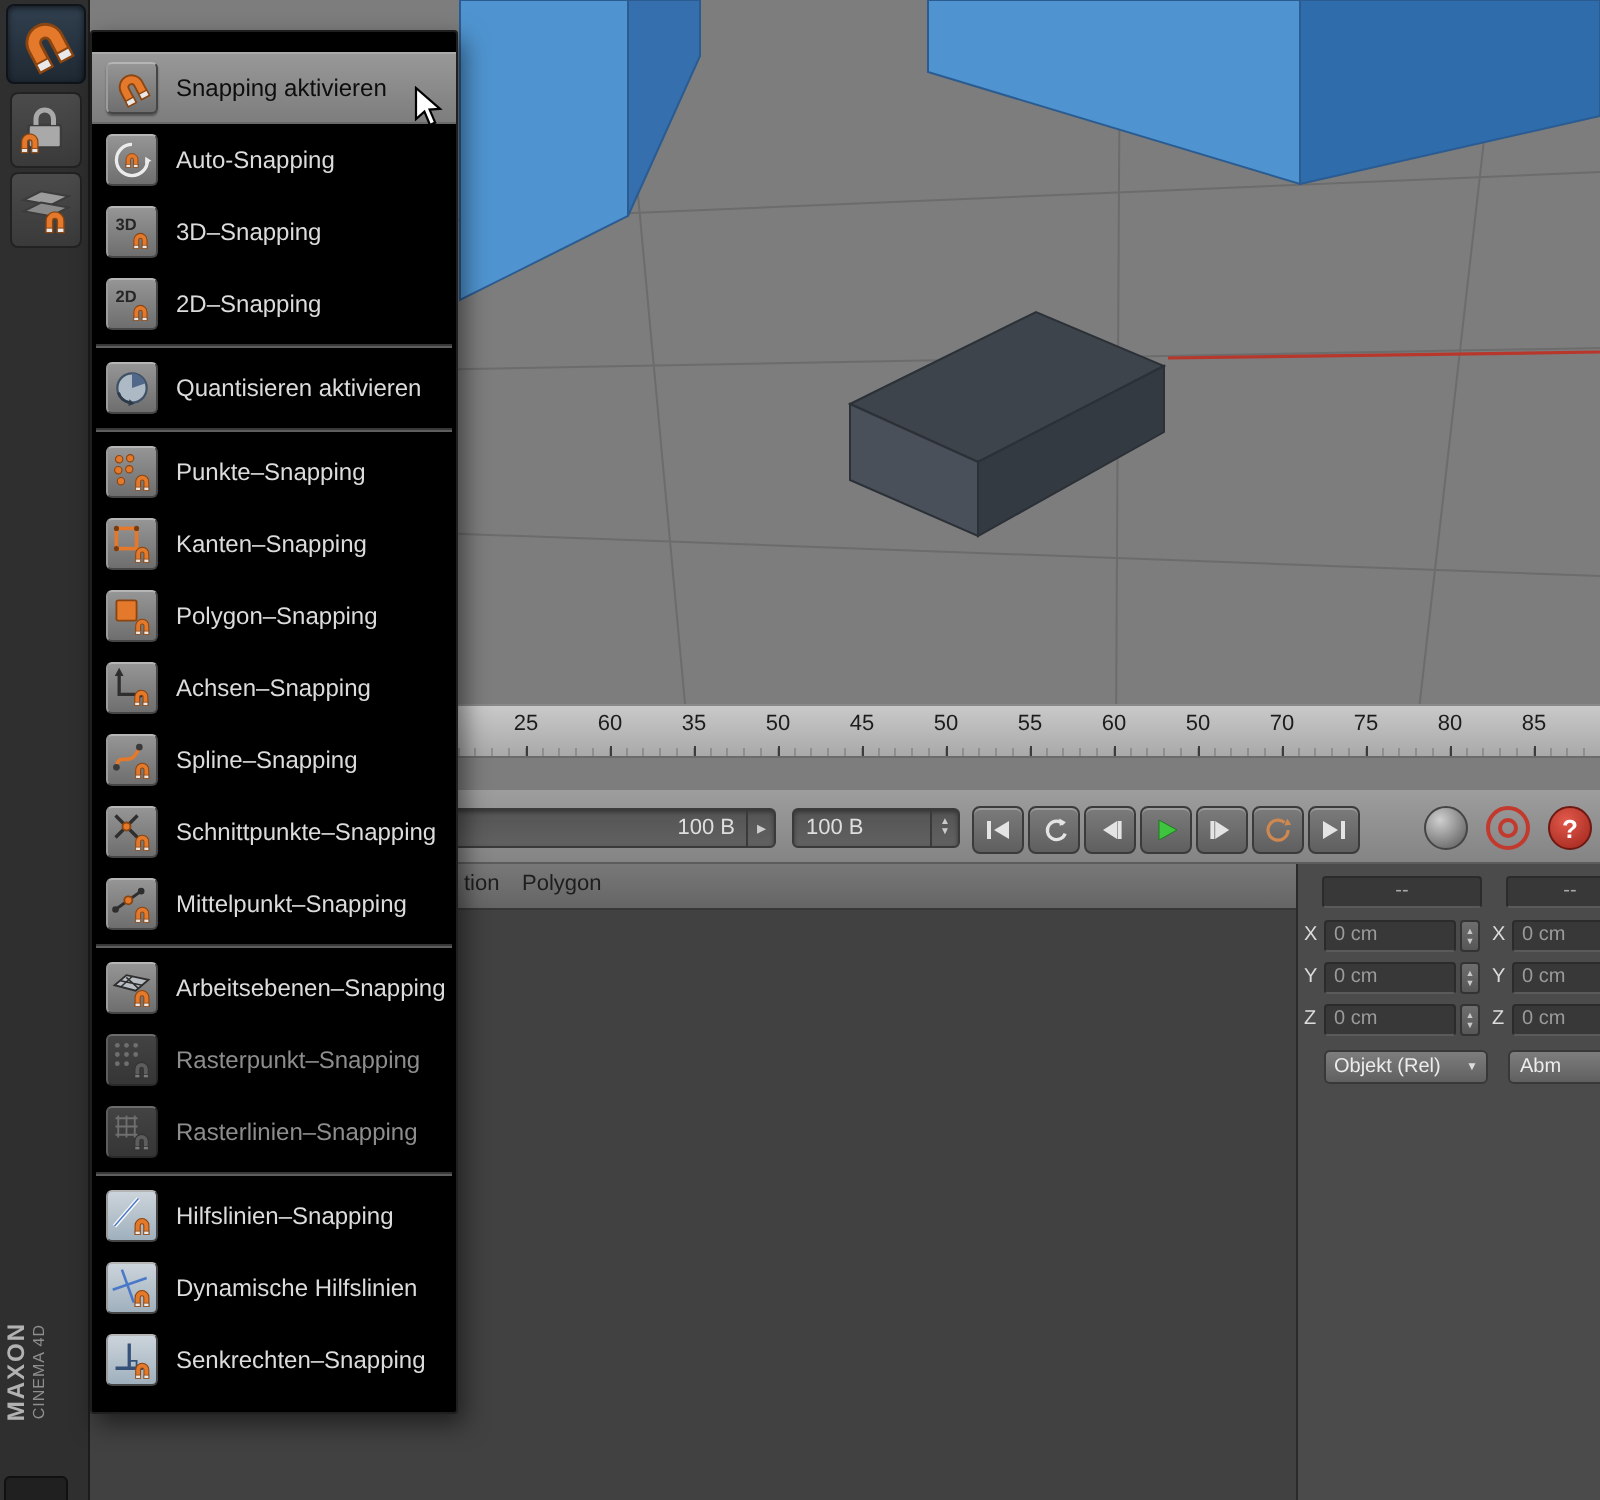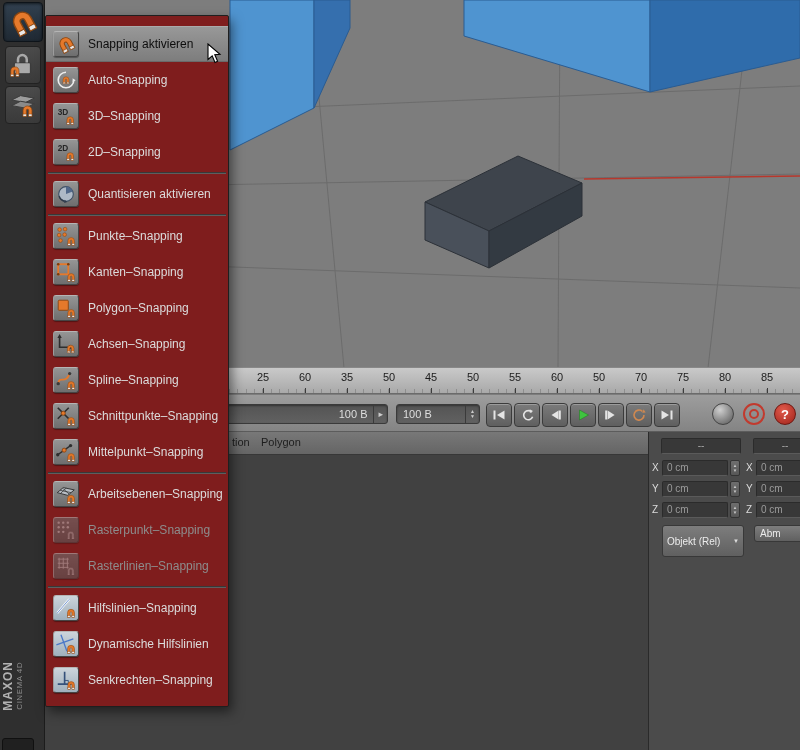--- a/index.html
+++ b/index.html
@@ -20,21 +20,21 @@
   .vtext{writing-mode:vertical-rl;transform:rotate(180deg);white-space:nowrap;}
   .brand .b1{font-size:12px;font-weight:bold;color:#b2b2b2;letter-spacing:1px;}
   .brand .b2{font-size:8px;color:#8e8e8e;letter-spacing:.5px;}
   .cuticon{position:absolute;left:2px;top:738px;width:30px;height:12px;background:#202020;
            border:1px solid #101010;border-radius:3px 3px 0 0;}
 
   
   .viewport{position:absolute;left:44px;top:0;width:756px;height:368px;}
 
   
-  .ruler{position:absolute;left:44px;top:367px;width:756px;height:27px;box-sizing:border-box;
+  .ruler{position:absolute;left:44px;top:352px;width:756px;height:27px;box-sizing:border-box;
          background:linear-gradient(#c9c9c9,#a9a9a9);border-top:1px solid #888;border-bottom:1px solid #6b6b6b;}
   .rnum{position:absolute;top:3px;width:24px;text-align:center;font-size:11px;color:#1c1c1c;}
   .rtick{position:absolute;bottom:0;width:1px;height:5px;background:#3c3c3c;}
   .rminor{position:absolute;left:0;right:0;bottom:0;height:4px;
           background:repeating-linear-gradient(90deg,#8e8e8e 0 1px,transparent 1px 8.4px);}
 
   
   .transport{position:absolute;left:44px;top:395px;width:756px;height:37px;box-sizing:border-box;
              background:linear-gradient(#9d9d9d,#848484);border-bottom:1px solid #5c5c5c;padding-left:32px;}
   .ffield{position:absolute;top:9px;height:20px;box-sizing:border-box;background:linear-gradient(#545454,#616161);
@@ -76,26 +76,26 @@
           box-sizing:border-box;}
   .dash{text-align:center;color:#a8a8a8;}
   .clabel{position:absolute;font-size:10px;color:#dcdcdc;}
   .stp{position:absolute;width:10px;height:16px;background:linear-gradient(#6e6e6e,#575757);
        border:1px solid #333;border-radius:2px;display:flex;flex-direction:column;align-items:center;
        justify-content:center;color:#c8c8c8;box-sizing:border-box;}
   .stp span{font-size:4.5px;line-height:5px;}
   .cdrop,.cbtn{position:absolute;height:17px;background:linear-gradient(#7d7d7d,#606060);
        border:1px solid #383838;border-radius:3px;color:#ececec;font-size:10px;display:flex;
        align-items:center;box-sizing:border-box;}
-  .cdrop{justify-content:space-between;padding:15px 4px;}
+  .cdrop{justify-content:space-between;padding:0 4px;}
   .cdrop .da{font-size:6px;color:#ddd;}
   .cbtn{padding:0 5px;}
 
   
-  .menu{position:absolute;left:45px;top:15px;width:184px;background:#7f1d1d;border:1px solid #1f1f1f;
+  .menu{position:absolute;left:45px;top:15px;width:184px;background:#000000;border:1px solid #1f1f1f;
         border-radius:2px;box-shadow:3px 5px 12px rgba(0,0,0,.5);z-index:20;padding:10px 0 8px;box-sizing:border-box;}
   .mi{height:36px;display:flex;align-items:center;gap:9px;padding:0 8px 0 7px;box-sizing:border-box;}
   .mlabel{font-size:12px;color:#dcdcdc;white-space:nowrap;}
   .mi.hl{background:linear-gradient(#989898,#7d7d7d);border-top:1px solid #aaa;border-bottom:1px solid #6a6a6a;}
   .mi.hl .mlabel{color:#0d0d0d;}
   .mi.dis .mlabel{color:#8d8d8d;}
   .mic{width:26px;height:26px;flex:0 0 26px;border-radius:3px;box-sizing:border-box;
        background:linear-gradient(#959595,#6e6e6e);border:1px solid #454545;border-top-color:#b5b5b5;
        border-left-color:#9c9c9c;display:flex;align-items:center;justify-content:center;
        box-shadow:0 1px 1px rgba(0,0,0,.35);}

